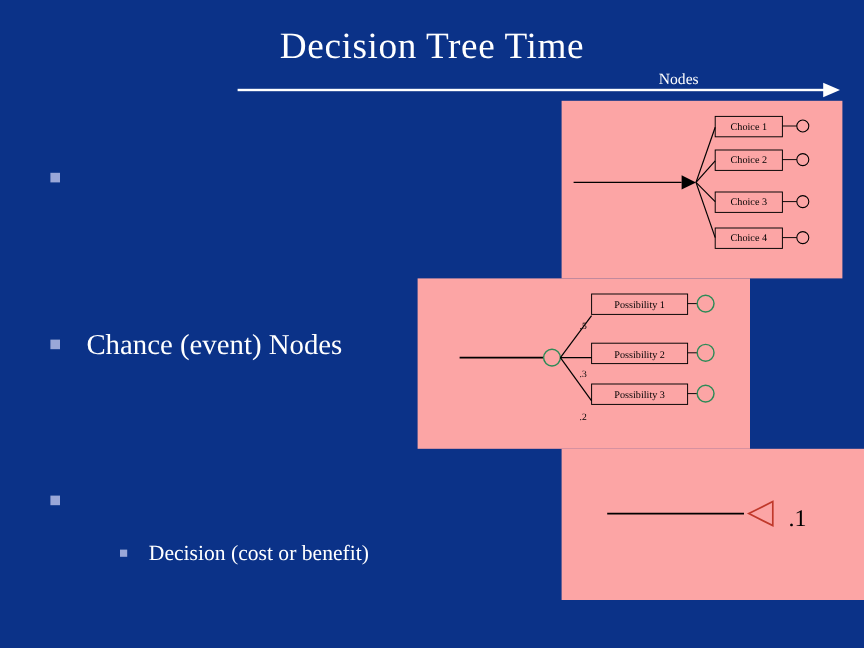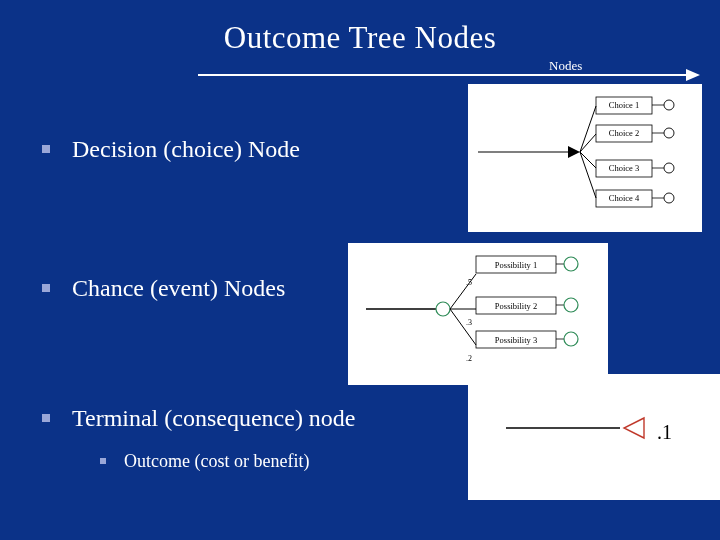--- a/index.html
+++ b/index.html
@@ -74,23 +74,23 @@
   .subbullet .marker{
     display:inline-block;
     width:6px;height:6px;
     background:#9aa7d8;
     vertical-align:middle;
     margin-right:18px;
     margin-bottom:3px;
   }
 
   
-  .panel{position:absolute;background:#ffffff;}
+  .panel{position:absolute;background:#fca5a5;}
   .panel-decision{left:468px;top:84px;width:234px;height:148px;}
-  .panel-chance{left:348px;top:243px;width:260px;height:142px;}
+  .panel-chance{left:348px;top:232px;width:260px;height:142px;padding-left:17px;}
   .panel-terminal{left:468px;top:374px;width:252px;height:126px;}
 
   .panel svg{display:block;width:100%;height:100%;}
 
   .node-text{
     font-family:"Liberation Serif", serif;
     font-size:8.5px;
     fill:#000000;
   }
   .prob-text{
@@ -104,21 +104,21 @@
     font-family:"Liberation Serif", serif;
     font-size:20px;
     color:#000000;
   }
 </style>
 </head>
 <body>
 
 <div id="slide">
 
-  <div class="title">Outcome Tree Nodes</div>
+  <div class="title">Decision Tree Time</div>
 
   <div class="timeline">
     <div class="line"></div>
     <div class="head"></div>
   </div>
   <div class="time-label">Nodes</div>
 
   <div class="panel panel-decision">
     <svg viewBox="0 0 234 148" xmlns="http://www.w3.org/2000/svg">
 
@@ -184,25 +184,25 @@
 
   <div class="panel panel-terminal">
     <svg viewBox="0 0 252 126" xmlns="http://www.w3.org/2000/svg">
       <line x1="38" y1="54" x2="152" y2="54" stroke="#000" stroke-width="1.4"></line>
       <polygon points="176,44 156,54 176,64" fill="none" stroke="#c0392b" stroke-width="1.4"></polygon>
     </svg>
   </div>
   <div class="big-prob">.1</div>
 
   <div class="bullet b1">
-    <span class="marker"></span><span>Decision (choice) Node</span>
+    <span class="marker"></span>
   </div>
   <div class="bullet b2">
     <span class="marker"></span><span>Chance (event) Nodes</span>
   </div>
   <div class="bullet b3">
-    <span class="marker"></span><span>Terminal (consequence) node</span>
+    <span class="marker"></span>
   </div>
   <div class="subbullet">
-    <span class="marker"></span><span>Outcome (cost or benefit)</span>
+    <span class="marker"></span><span>Decision (cost or benefit)</span>
   </div>
 
 </div>
 
 </body></html>

